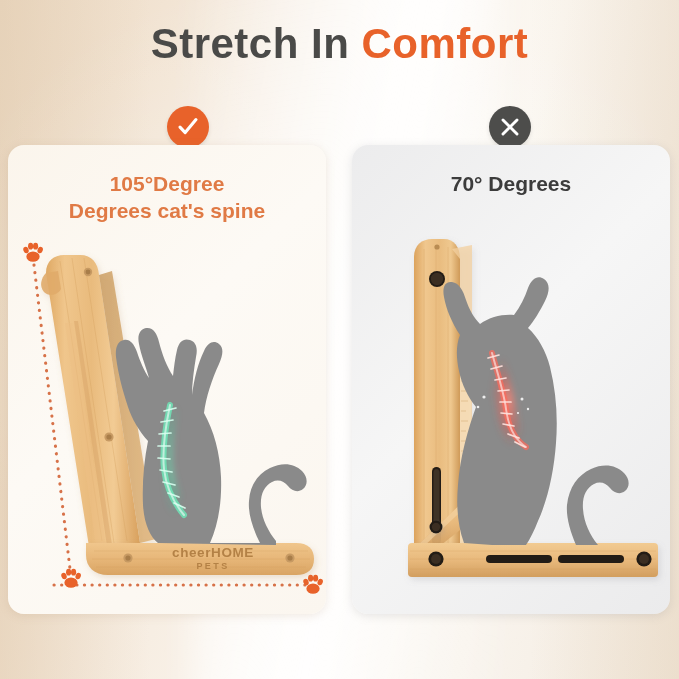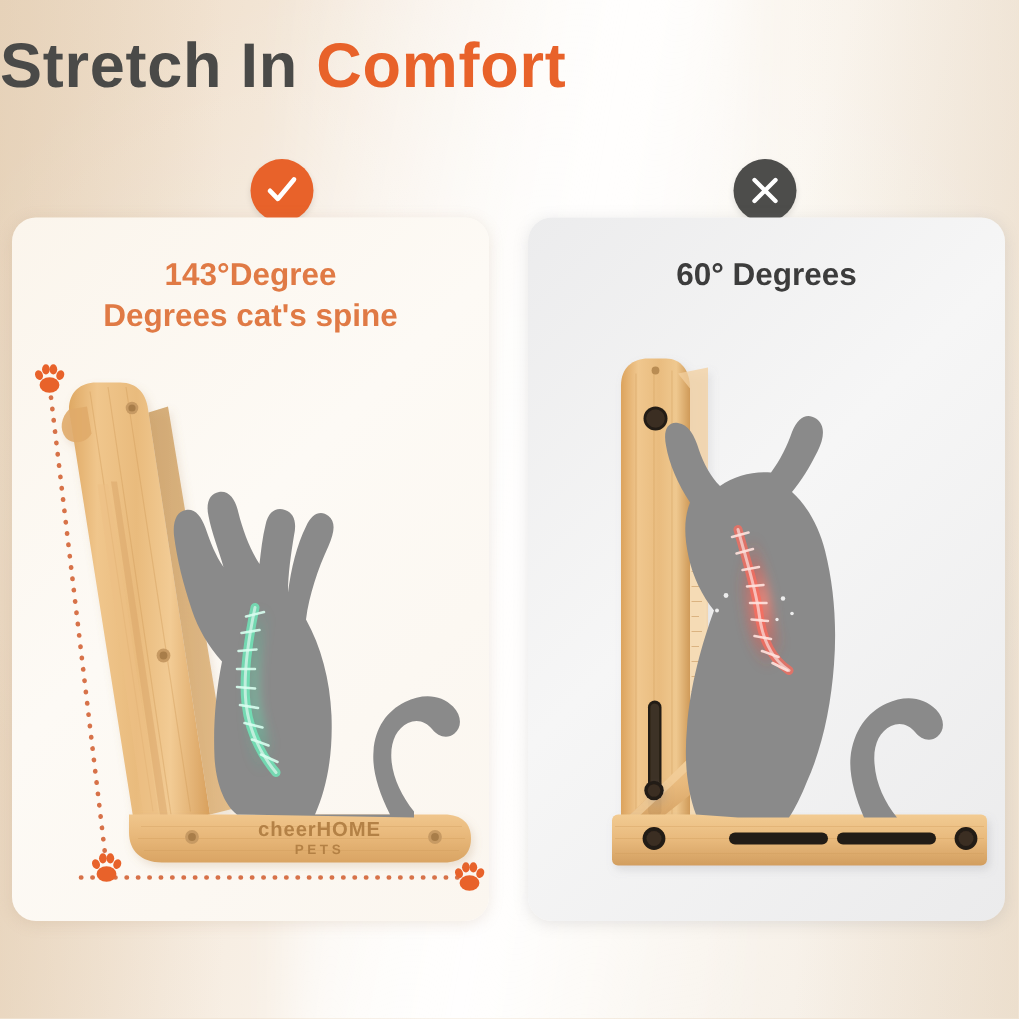--- a/index.html
+++ b/index.html
@@ -62,20 +62,21 @@
         rgba(222,198,168,0.30) 100%);
     pointer-events: none;
   }
 
   
   .title {
     position: absolute;
     top: 20px;
     left: 0;
     width: 679px;
+    text-align: center;
     font-size: 42px;
     font-weight: 700;
     letter-spacing: 0.5px;
     white-space: nowrap;
   }
   .title .t-dark { color: #4a4a48; }
   .title .t-accent { color: #e8622a; }
 
   
   .badge {
@@ -155,21 +156,21 @@
 
   <div class="badge badge-bad">
     <svg width="26" height="26" viewBox="0 0 26 26">
       <path d="M6 6 L20 20 M20 6 L6 20" fill="none" stroke="#ffffff" stroke-width="2.9" stroke-linecap="round"></path>
     </svg>
   </div>
 
   <div class="card card-good">
 
     <div class="card-heading">
-      <span class="l1">143°Degree</span>
+      <span class="l1">105°Degree</span>
       <span class="l2">Degrees cat's spine</span>
     </div>
 
     <div class="scene">
       <svg width="318" height="469" viewBox="0 0 318 469">
         <defs>
           <linearGradient id="woodA" x1="0" y1="0" x2="1" y2="0">
             <stop offset="0%" stop-color="#dfa964"></stop>
             <stop offset="20%" stop-color="#f0c68c"></stop>
             <stop offset="48%" stop-color="#e9bb7d"></stop>
@@ -334,21 +335,21 @@
             <path d="M166 358 L177 363"></path>
           </g>
         </g>
       </svg>
     </div>
   </div>
 
   <div class="card card-bad">
 
     <div class="card-heading">
-      <span class="l1">60°  Degrees</span>
+      <span class="l1">70°  Degrees</span>
     </div>
 
     <div class="scene">
       <svg width="318" height="469" viewBox="0 0 318 469">
         <defs>
           <linearGradient id="woodC" x1="0" y1="0" x2="1" y2="0">
             <stop offset="0%" stop-color="#dca35d"></stop>
             <stop offset="25%" stop-color="#f0c78e"></stop>
             <stop offset="55%" stop-color="#e9bc7f"></stop>
             <stop offset="80%" stop-color="#efc88f"></stop>

